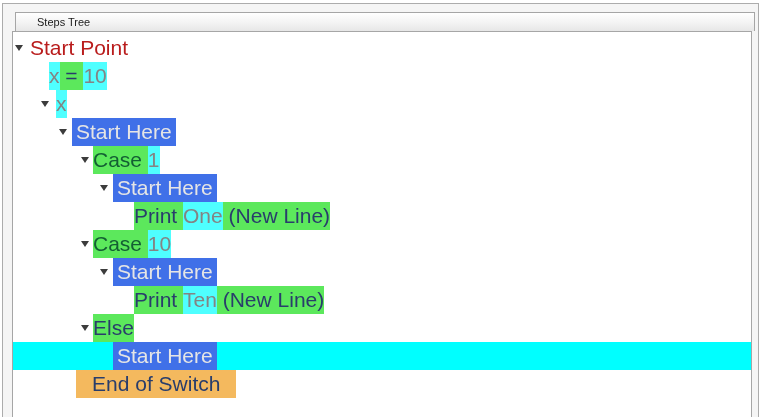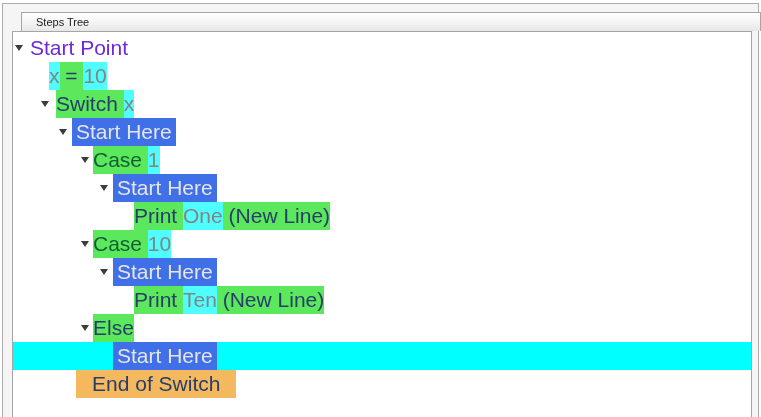--- a/index.html
+++ b/index.html
@@ -4,24 +4,24 @@
 <style>
   * { margin:0; padding:0; box-sizing:border-box; }
   html,body { width:761px; height:417px; overflow:hidden;
               font-family:"Liberation Sans", sans-serif; background:#ffffff; }
 
   .outer-panel{
     position:absolute; left:2px; top:3px; width:757px; height:600px;
     background:#f5f5f5; border:1px solid #acacac;
   }
   .caption-bar{
-    position:absolute; left:18px; top:8px; width:740px; height:19px;
+    position:absolute; left:12px; top:8px; width:740px; height:19px;
     background:linear-gradient(#ffffff 0%, #f3f3f3 55%, #e7e7e7 100%);
     border:1px solid #a6a6a6; border-bottom:none;
-    font-size:11px; line-height:18px; padding-left:14px; color:#1a1a1a;
+    font-size:11px; line-height:18px; padding-left:21px; color:#1a1a1a;
   }
   .tree-box{
     position:absolute; left:9px; top:27px; width:740px; height:500px;
     background:#ffffff; border:1px solid #a6a6a6; overflow:hidden;
   }
   .tree{ padding-top:2px; }
 
   .row{ height:28px; display:flex; align-items:stretch; font-size:21px; line-height:28px; }
   .row.sel{ background:#00ffff; }
 
@@ -29,21 +29,21 @@
   .tri{ width:0; height:0; border-left:4.5px solid transparent;
         border-right:4.5px solid transparent; border-top:6px solid #3c3c3c; }
 
   .tok{ white-space:pre; display:inline-block; height:28px; }
   .bg-g{ background:#5ce85c; }
   .bg-c{ background:#4fffff; }
   .bg-b{ background:#4070e8; padding:0 4px; }
   .bg-o{ background:#f4b95e; padding:0 16px; }
 
   .t-navy{ color:#293d6b; }
-  .t-grn { color:#6d28d9; }
+  .t-grn { color:#b91c1c; }
   .t-case{ color:#135f33; }
   .t-gray{ color:#848484; }
   .t-white{ color:#e5e5e5; }
 
   
   .p2 {padding-left:2px;}  .p28{padding-left:28px;} .p36{padding-left:36px;}
   .p46{padding-left:46px;} .p63{padding-left:63px;} .p68{padding-left:68px;align-items:center;}
   .p87{padding-left:87px;} .p100{padding-left:100px;} .p121{padding-left:121px;align-items:flex-end;}
   .w15{width:15px;} .w13{width:13px;} .w12{width:12px;}
 </style>
@@ -66,21 +66,20 @@
       <div class="row p36">
         <span class="tok bg-c t-gray">x</span>
         <span class="tok bg-g t-navy"> = </span>
         <span class="tok bg-c t-gray">10</span>
       </div>
 
       <div class="row p28">
         <span class="exp w15">
             <i class="tri"></i>
           </span>
-        <span class="tok bg-g t-navy">Switch </span>
         <span class="tok bg-c t-gray">x</span>
       </div>
 
       <div class="row p46">
         <span class="exp w13">
             <i class="tri"></i>
           </span>
         <span class="tok bg-b t-white">Start Here</span>
       </div>
 

